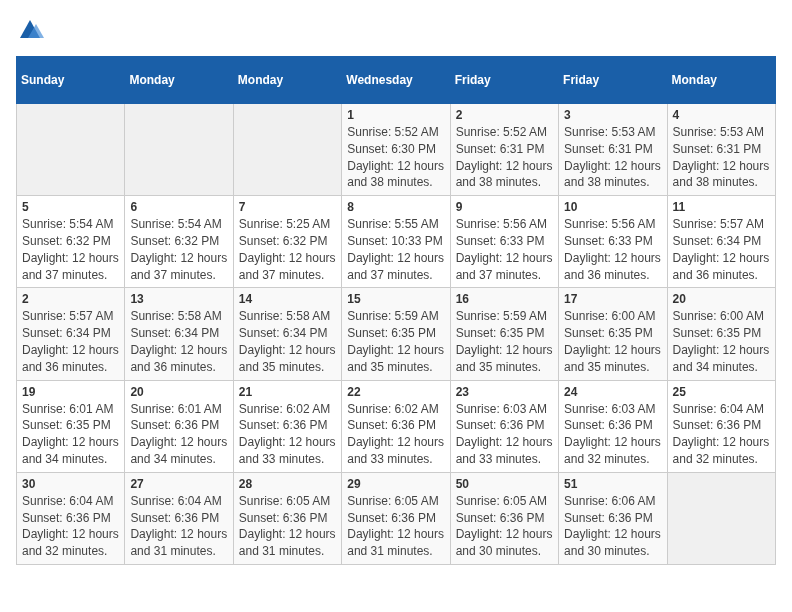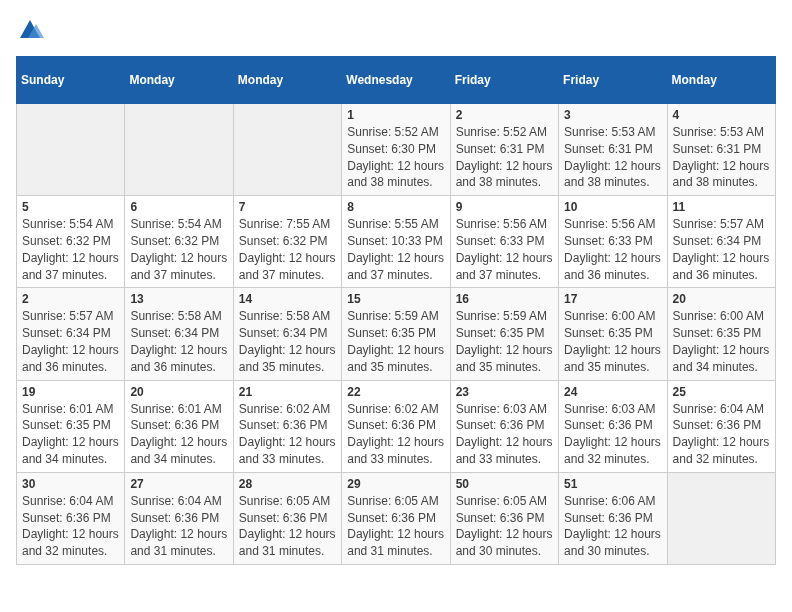--- a/index.html
+++ b/index.html
@@ -167,21 +167,21 @@
         </td>
         <td>
           <span class="day-number">6</span>
           <div class="day-info">Sunrise: 5:54 AM
 Sunset: 6:32 PM
 Daylight: 12 hours
 and 37 minutes.</div>
         </td>
         <td>
           <span class="day-number">7</span>
-          <div class="day-info">Sunrise: 7:55 AM
+          <div class="day-info">Sunrise: 5:25 AM
 Sunset: 6:32 PM
 Daylight: 12 hours
 and 37 minutes.</div>
         </td>
         <td>
           <span class="day-number">8</span>
           <div class="day-info">Sunrise: 5:55 AM
 Sunset: 10:33 PM
 Daylight: 12 hours
 and 37 minutes.</div>

